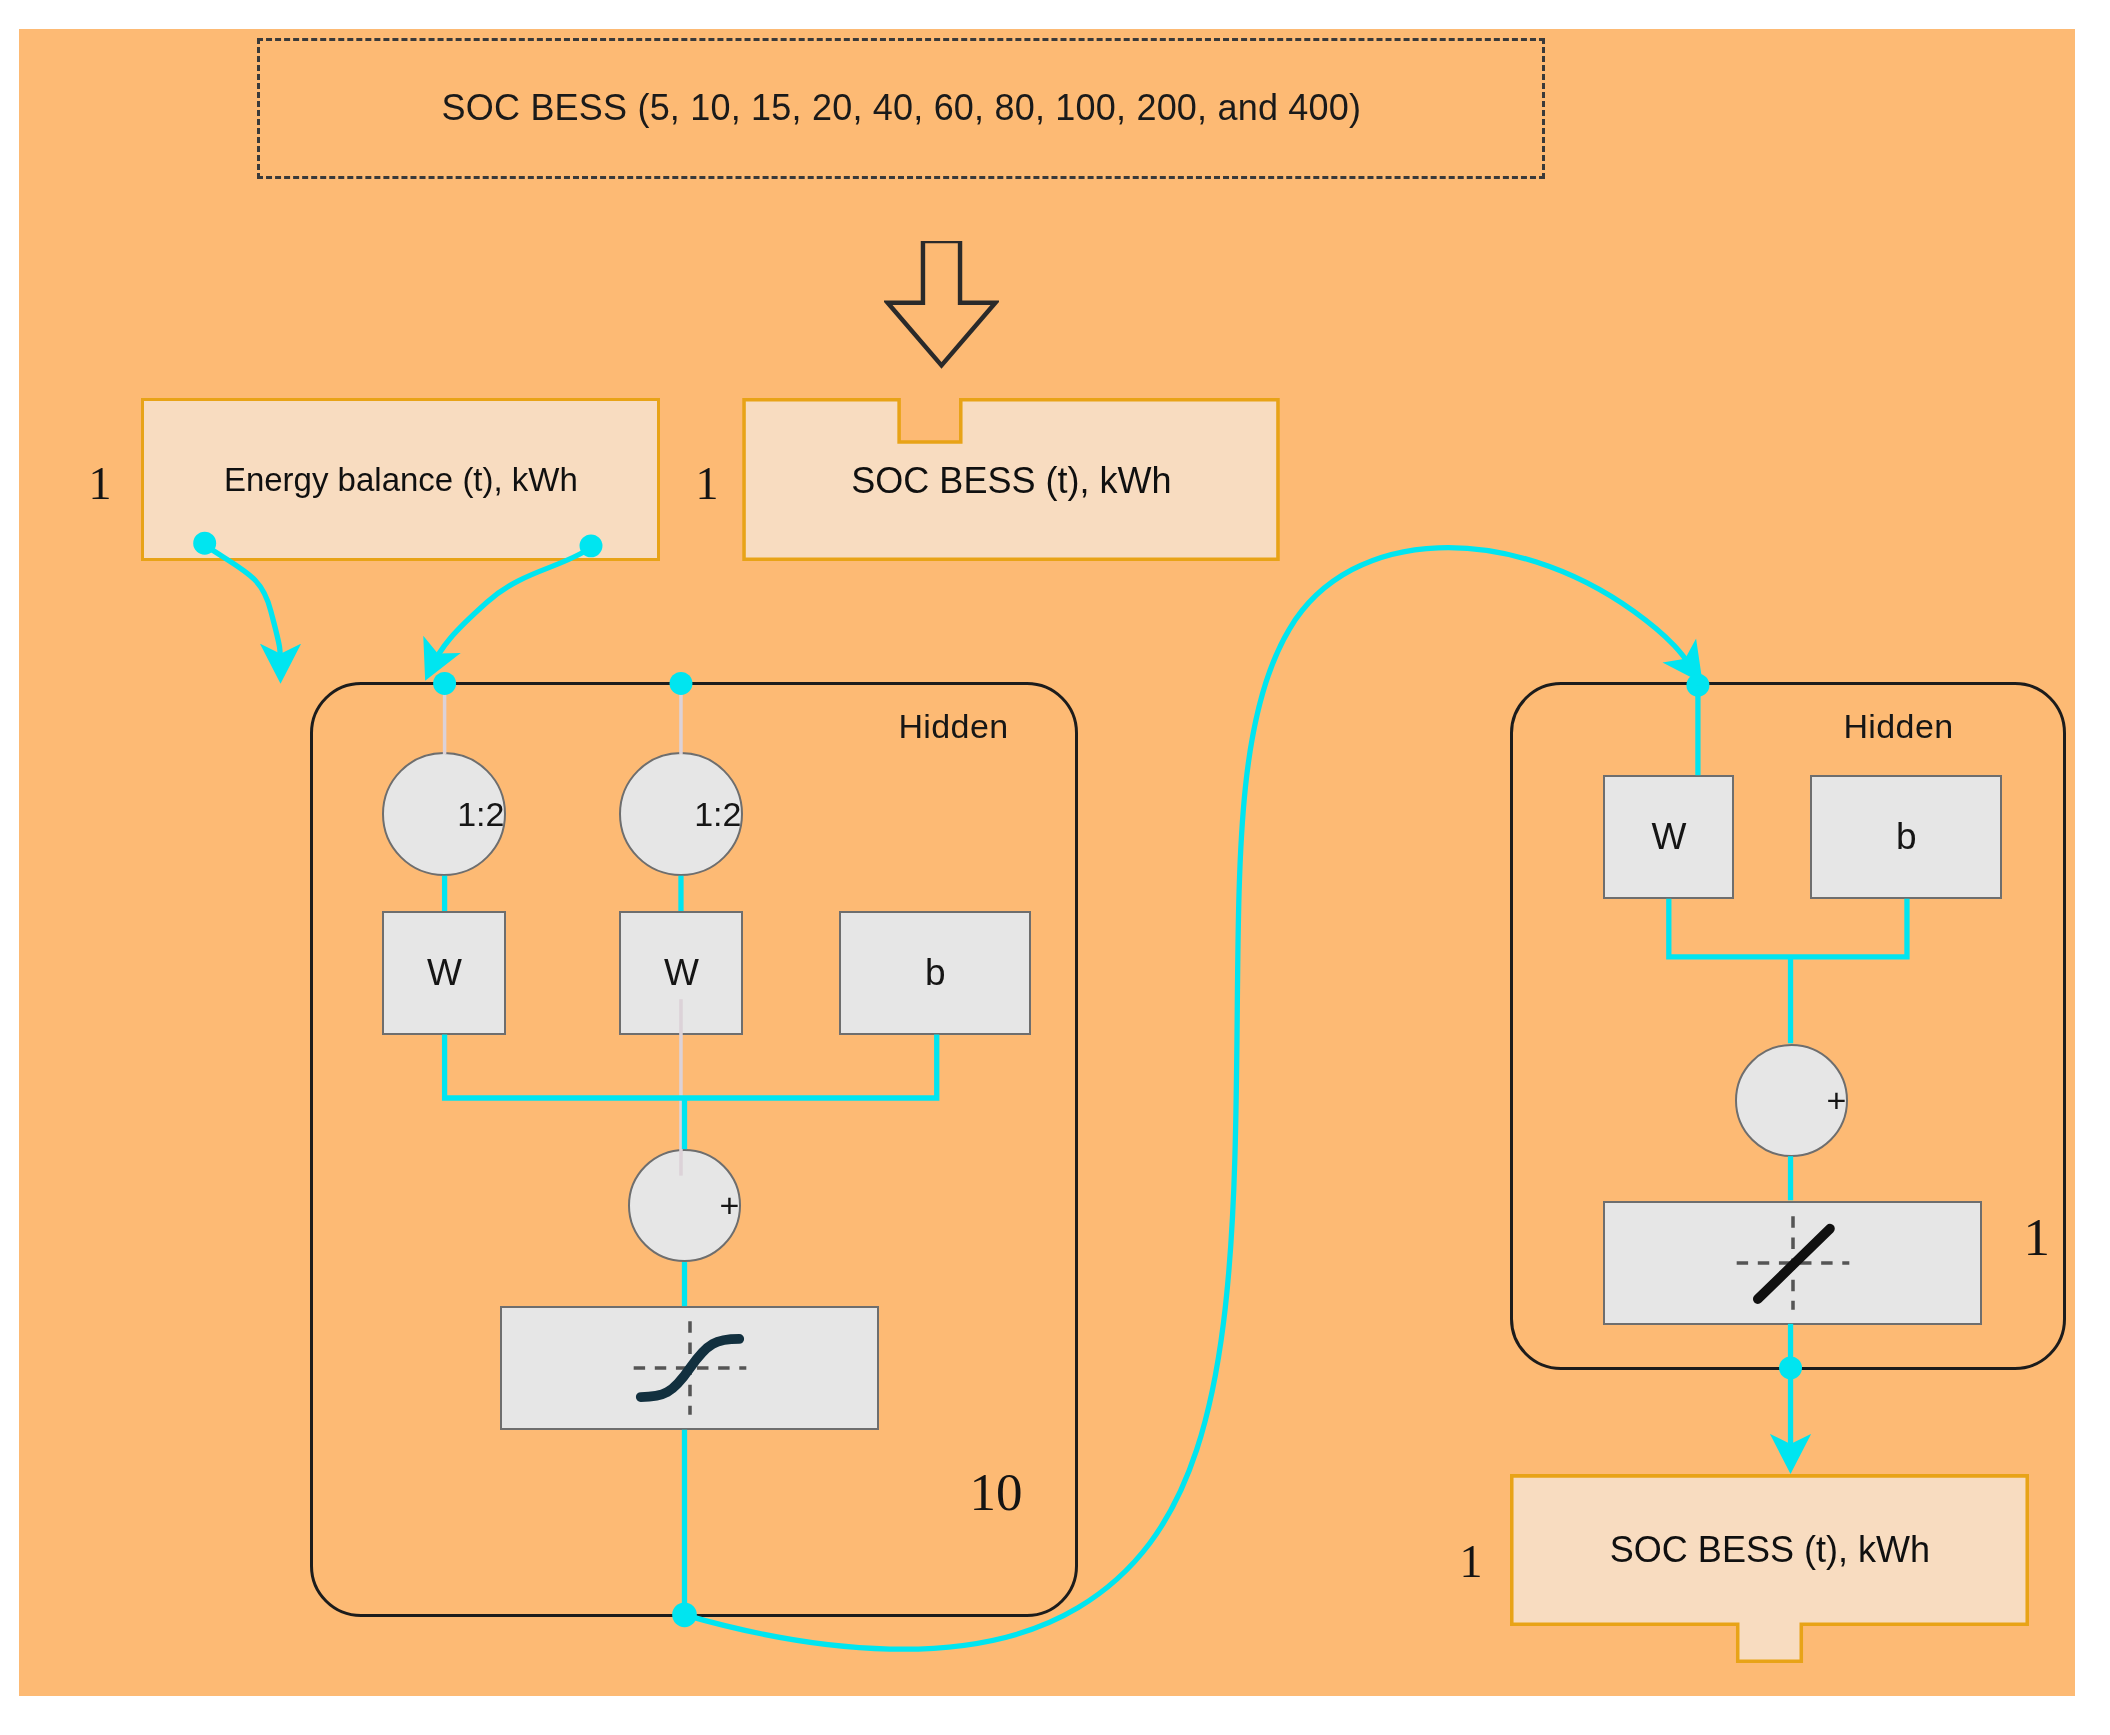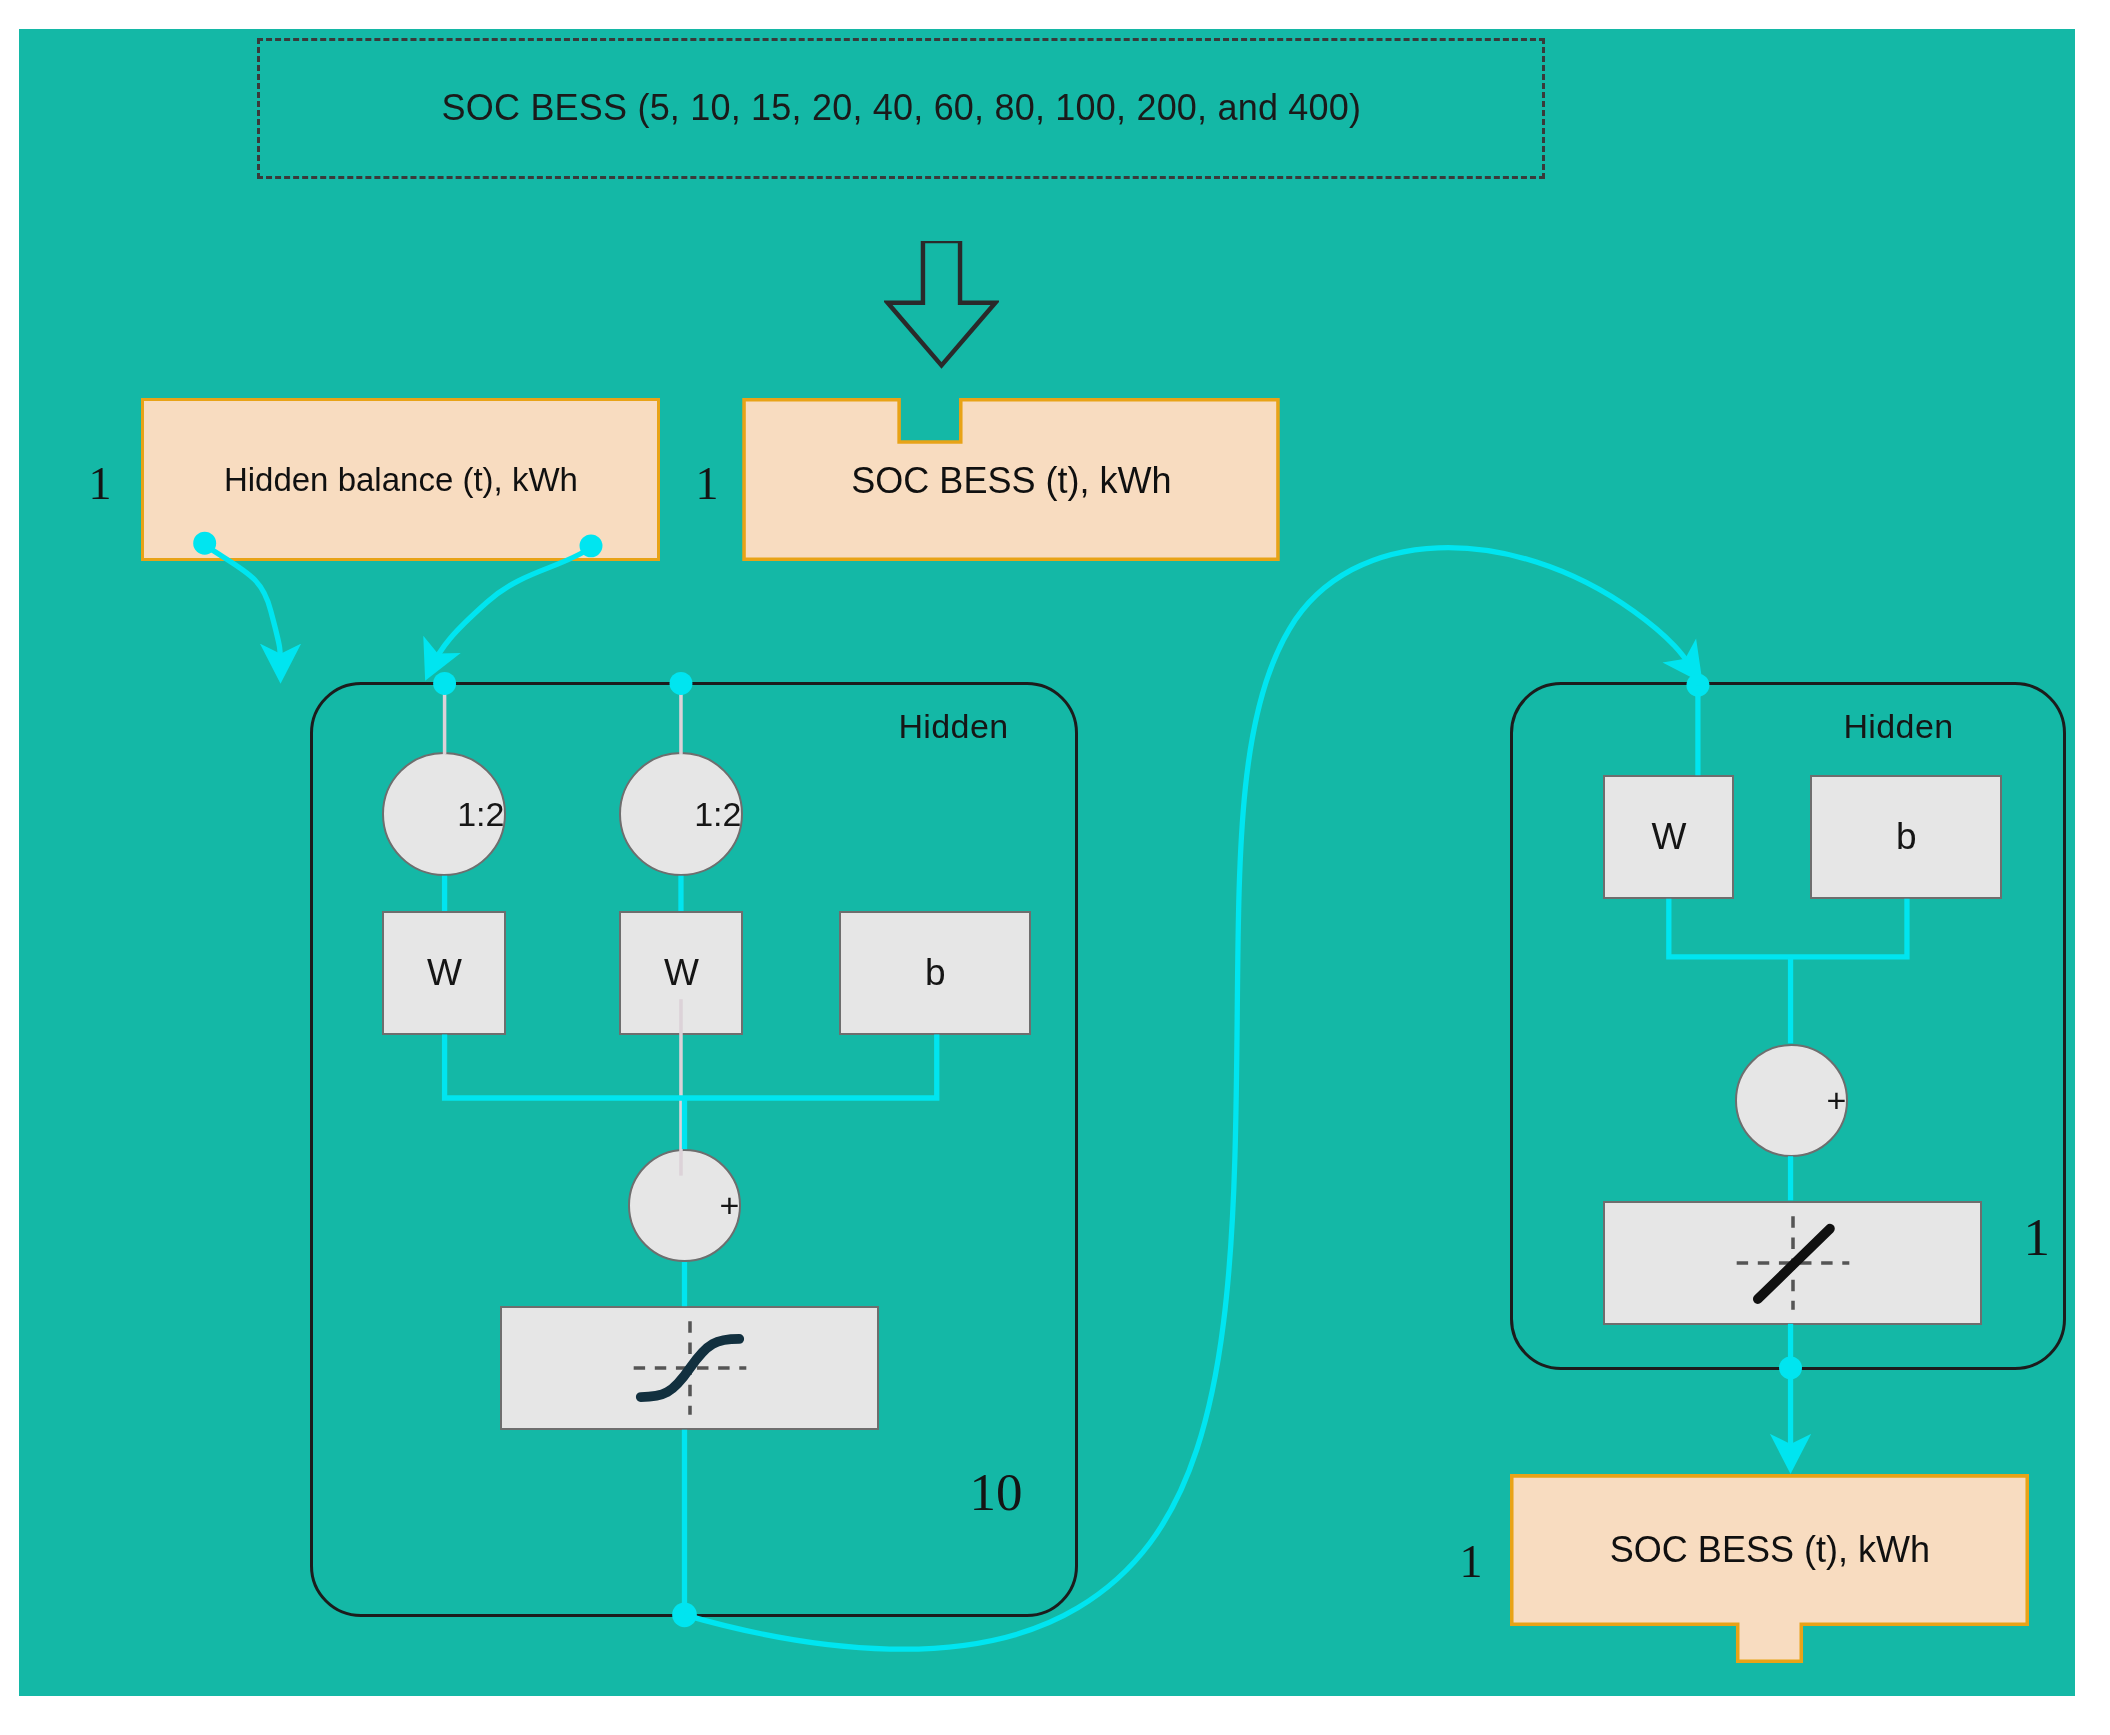--- a/index.html
+++ b/index.html
@@ -15,21 +15,21 @@
     font-family: "Liberation Sans", sans-serif;
   }
 
   
   #canvas {
     position: absolute;
     left: 19.4px;
     top: 29px;
     width: 2056px;
     height: 1667px;
-    background: #14b8a6;
+    background: #fdba74;
   }
 
   
   #canvas > * { position: absolute; }
 
   
   .dashed-box {
     left: 238px;
     top: 8.8px;
     width: 1288px;
@@ -165,21 +165,21 @@
     <span class="label">SOC BESS (5, 10, 15, 20, 40, 60, 80, 100, 200, and 400)</span>
   </div>
 
   <div class="block-arrow">
     <svg width="115" height="128" viewBox="0 0 130 145">
       <polygon points="44,0 86,0 86,70 126,70 65,141 4,70 44,70" fill="none" stroke="#2a2a2a" stroke-width="5" stroke-linejoin="miter"></polygon>
     </svg>
   </div>
 
   <div class="orange-box" id="in-energy">
-    <span class="label">Hidden balance (t), kWh</span>
+    <span class="label">Energy balance (t), kWh</span>
   </div>
   <div class="mult" id="mult-in-energy">1</div>
 
   <div class="notched-wrap" id="in-soc">
     <svg width="538" height="163" viewBox="0 0 610 185" style="position:absolute;left:0;top:0;">
       <path d="M2,2 L178,2 L178,50 L248,50 L248,2 L608,2 L608,183 L2,183 Z" fill="#f8dcc0" stroke="#e8a317" stroke-width="4"></path>
     </svg>
     <span class="label">SOC BESS (t), kWh</span>
   </div>
   <div class="mult" id="mult-in-soc">1</div>

